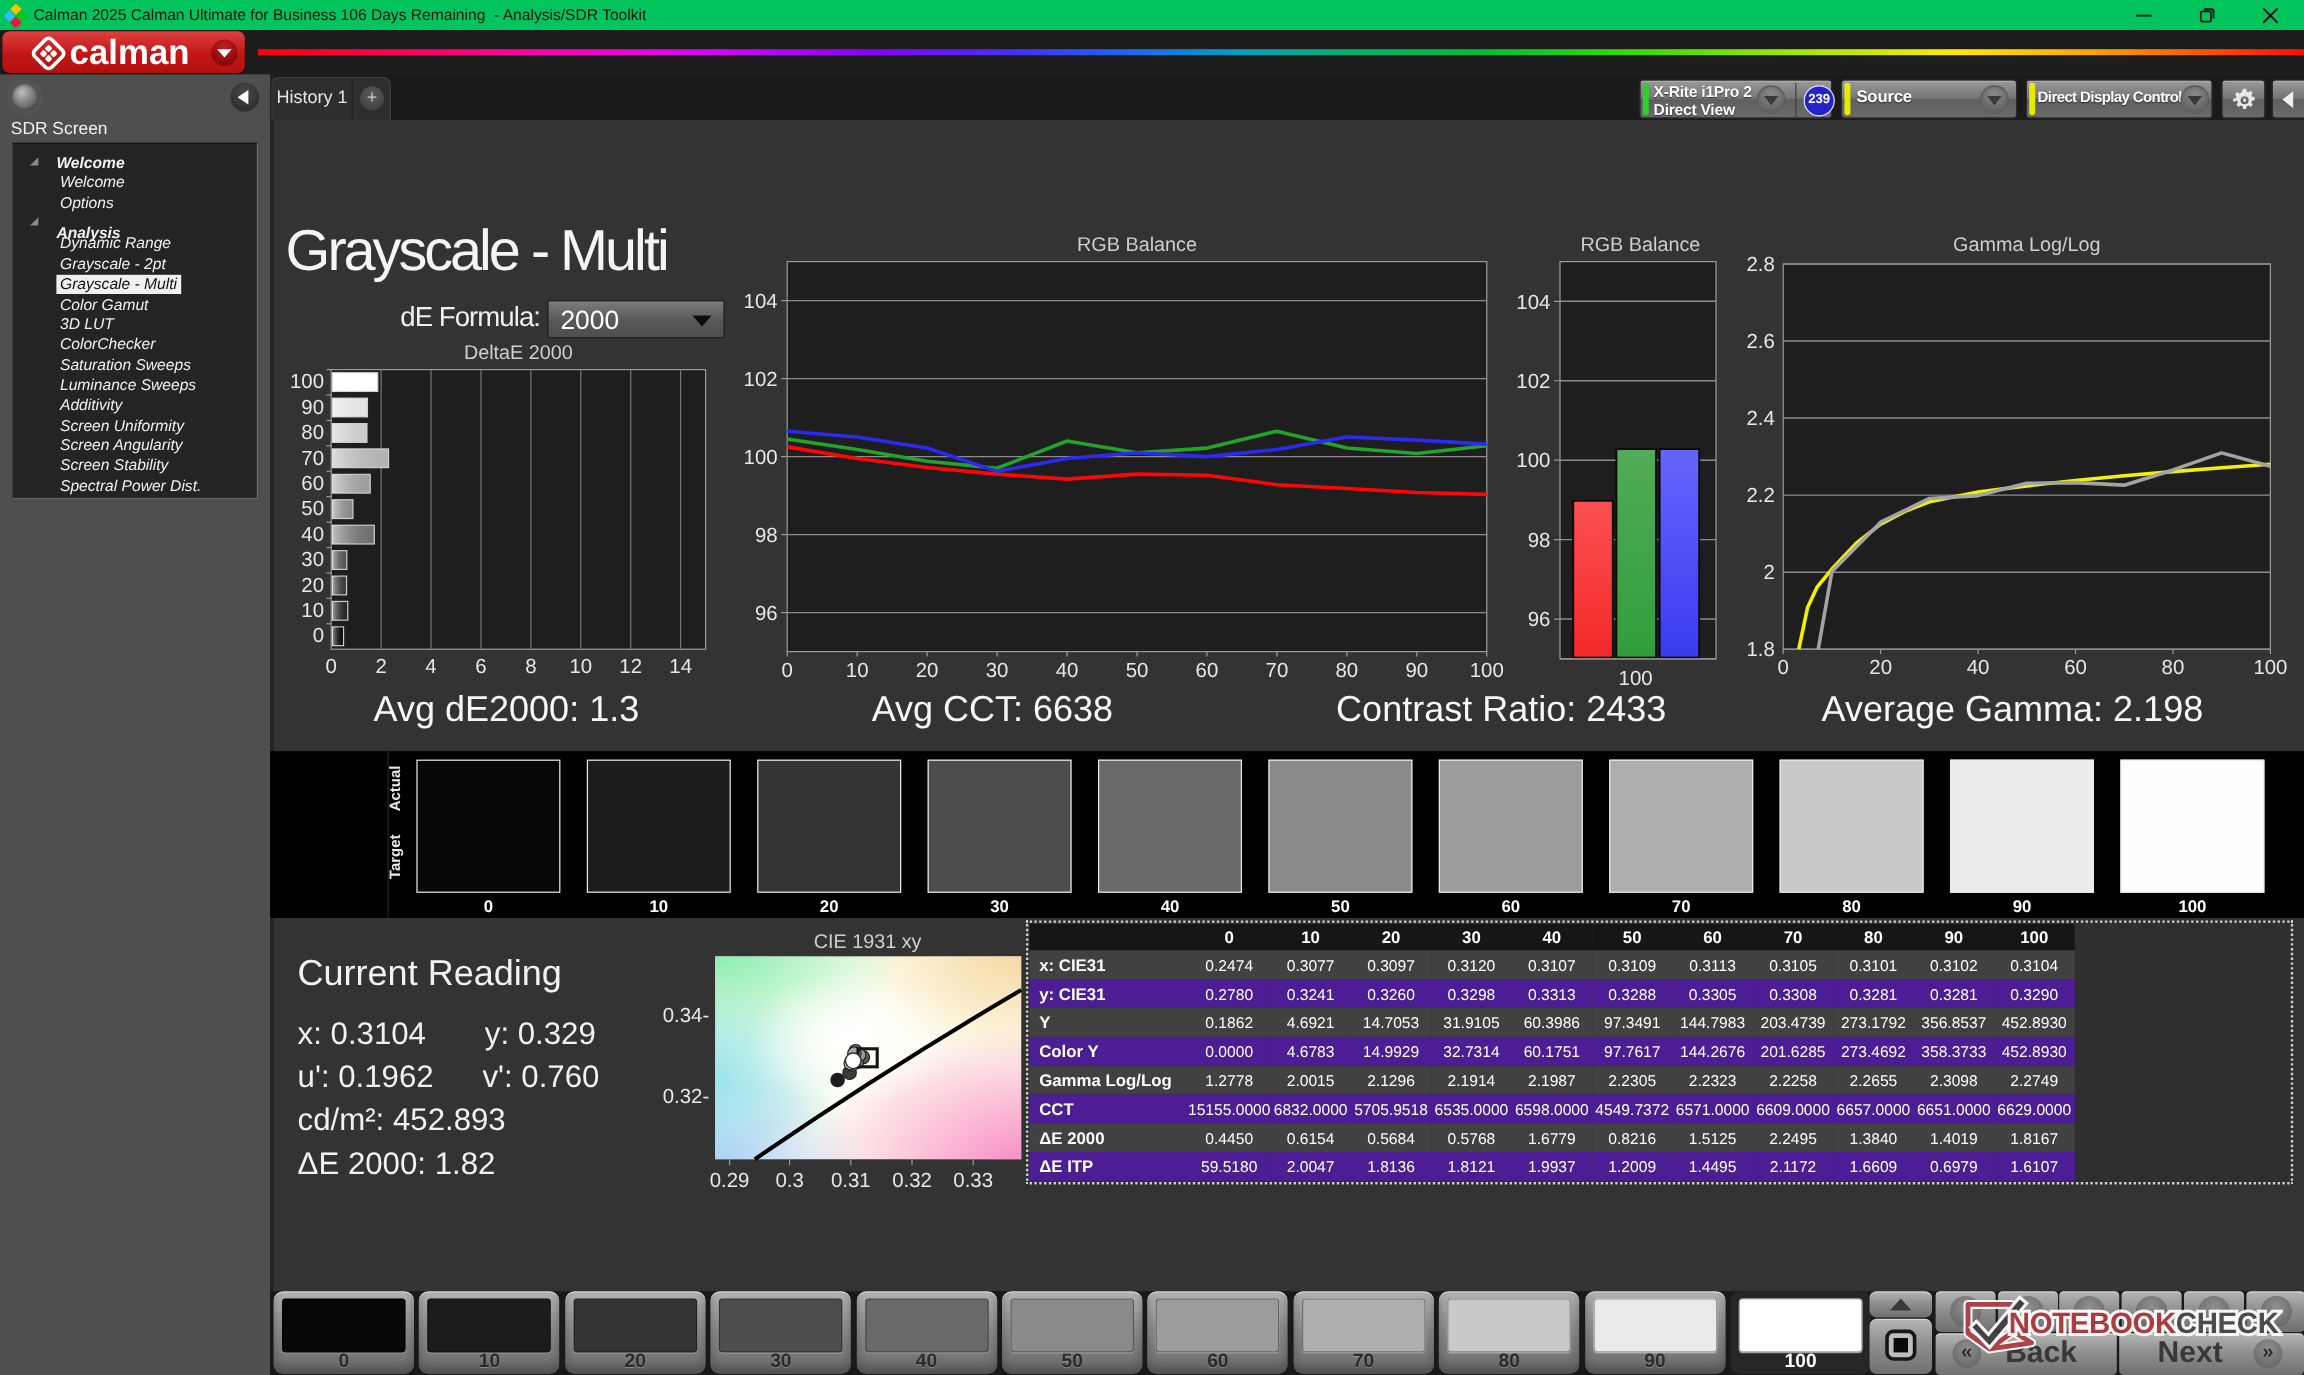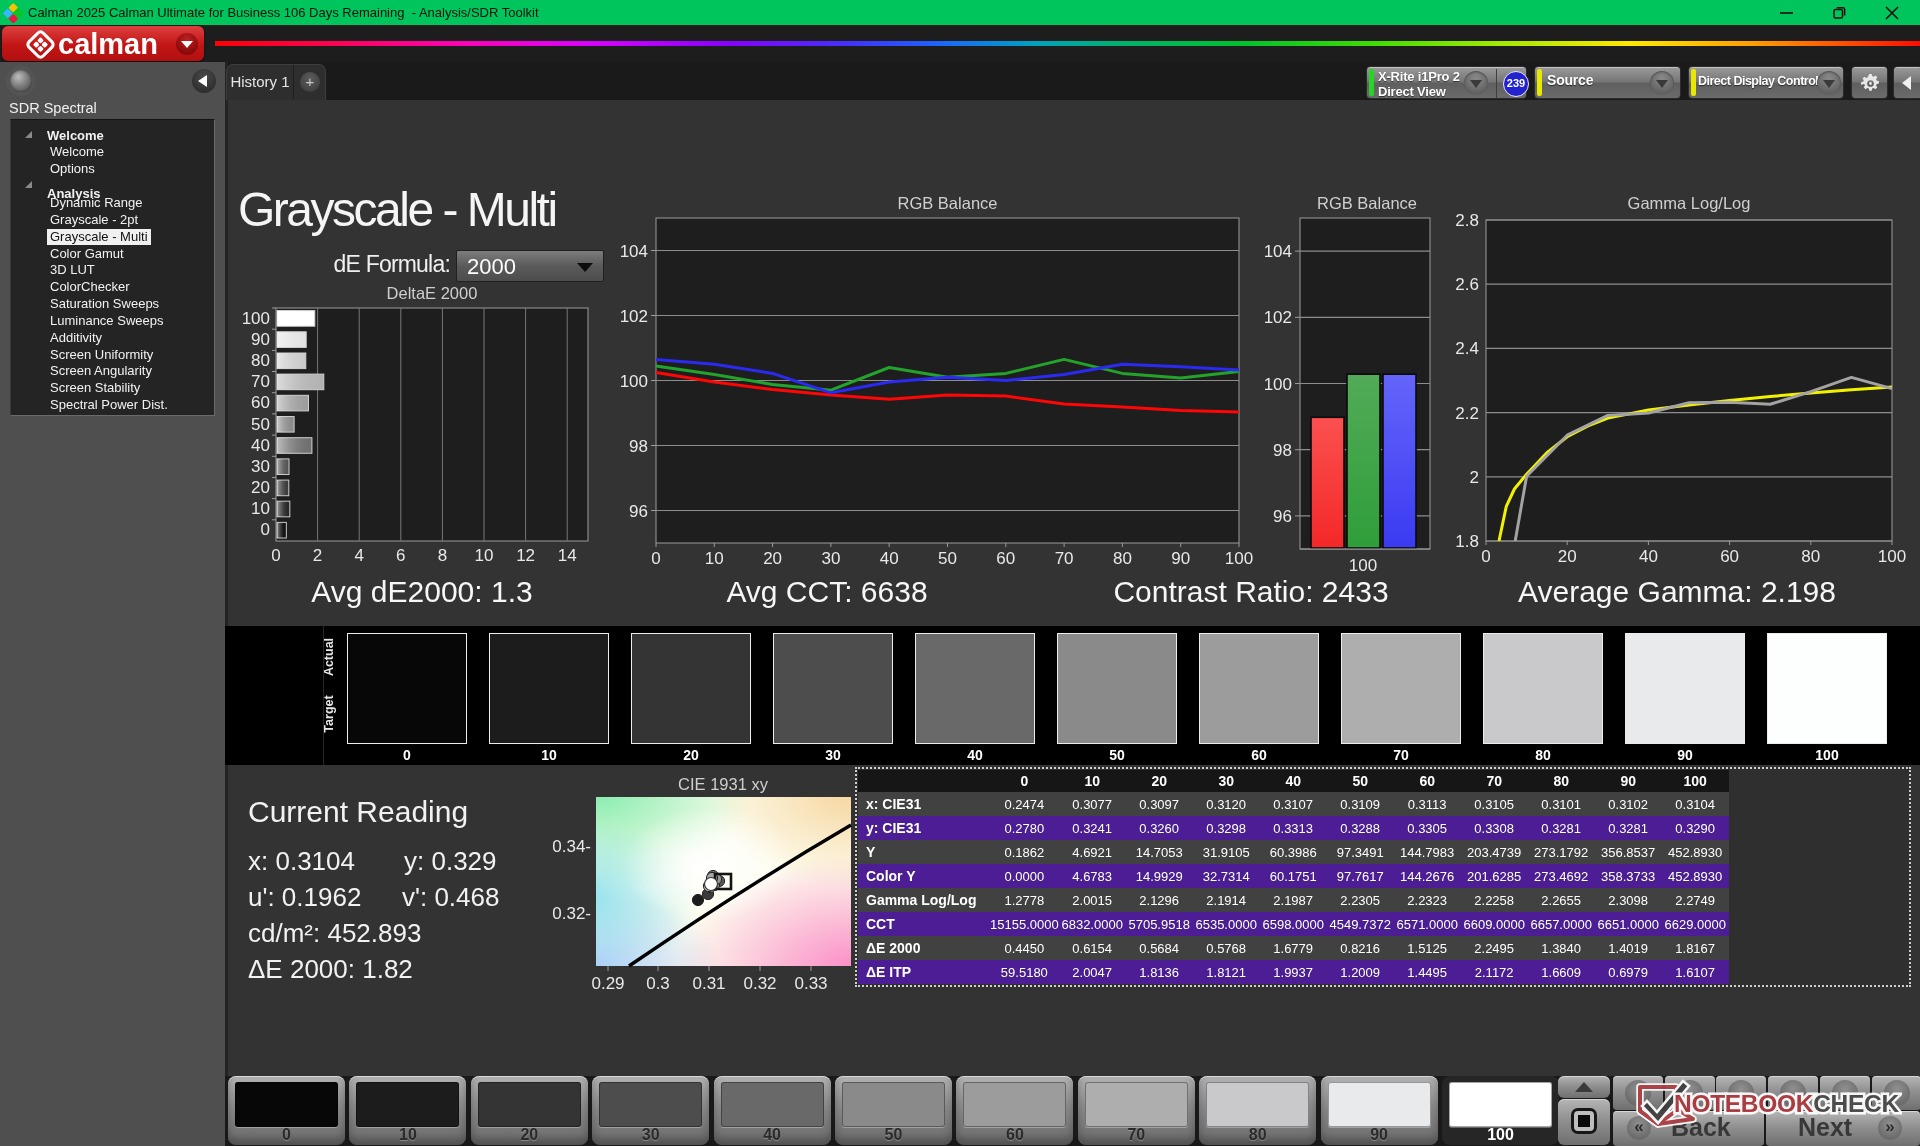--- a/index.html
+++ b/index.html
@@ -15,21 +15,21 @@
 #caldrop{position:absolute;left:174px;top:6.5px;width:22px;height:22px;border-radius:50%;background:radial-gradient(circle at 50% 30%,#c02020,#8a0a0a 70%);}
 #caldrop:after{content:"";position:absolute;left:5px;top:8px;border-left:6px solid transparent;border-right:6px solid transparent;border-top:7px solid #fff;}
 #rainbow{left:215px;top:16px;width:1705px;height:5px;background:linear-gradient(90deg,#ff0008 0%,#ff0055 7%,#ff00b0 14%,#d900ff 22%,#8800ff 30%,#4430ff 37%,#2060ff 42%,#00a0c0 48%,#00b070 53%,#00c030 60%,#40dc00 68%,#a0e800 75%,#ffe800 83%,#ffa000 90%,#ff4800 96%,#ff0c00 100%);}
 
 #sidebar{left:0;top:62px;width:225px;height:1084px;background:#4f4f4f;}
 #sidedark{left:225px;top:62px;width:3px;height:1084px;background:#232323;}
 #sphere{left:10px;top:70px;width:22px;height:22px;border-radius:50%;background:radial-gradient(circle at 38% 32%,#bdbdbd,#7e7e7e 45%,#585858 80%);box-shadow:inset 0 0 3px rgba(0,0,0,.5),0 0 0 4px rgba(90,90,90,.5);}
 #collapse{left:192px;top:69px;width:24px;height:24px;border-radius:50%;background:radial-gradient(circle at 50% 35%,#4a4a4a,#2e2e2e 75%);}
 #collapse:after{content:"";position:absolute;left:6px;top:5.5px;border-top:6.5px solid transparent;border-bottom:6.5px solid transparent;border-right:9px solid #fff;}
 #sdrlabel{left:9px;top:100px;font-size:14.5px;color:#f0f0f0;}
-#tree{left:10px;top:119px;width:205px;height:297px;background:#242424;border:1px solid #6a6a6a;border-top-color:#151515;border-left-color:#3a3a3a;}
+#tree{left:10px;top:119px;width:205px;height:297px;background:#242424;border:1px solid #6a6a6a;border-top-color:#151515;border-left-color:#3a3a3a;font-style:italic;}
 .titem{position:absolute;left:0;width:200px;height:16px;font-size:13px;color:#f2f2f2;white-space:nowrap;}
 .titem b{font-weight:bold;}
 .tri{position:absolute;width:0;height:0;border-top:7px solid transparent;border-right:7px solid #8a8a8a;}
 .tsel{position:absolute;background:#f0f0f0;color:#111;font-size:13px;height:16px;line-height:16px;padding:0 3px;}
 
 #tabbar{left:228px;top:62px;width:1692px;height:38px;background:#1a1a1a;}
 #tab1{left:226px;top:64px;width:100px;height:36px;background:#2e2e2e;border:1px solid #3d3d3d;border-bottom:none;border-radius:7px 7px 0 0;}
 #tab1 .lbl{position:absolute;left:0;top:0;width:66px;height:34px;line-height:34px;text-align:center;font-size:15px;color:#e6e6e6;}
 #tab1 .sep{position:absolute;left:66px;top:0;width:1px;height:34px;background:#1f1f1f;}
 #tabplus{position:absolute;left:73px;top:7px;width:20px;height:20px;border-radius:50%;background:radial-gradient(circle at 50% 35%,#5c5c5c,#414141 75%);color:#c8c8c8;font-size:15px;line-height:19px;text-align:center;}
@@ -110,21 +110,21 @@
         </svg>
         <span class="word">calman</span>
         <div id="caldrop" class="abs"></div>
       </div>
       <div id="rainbow" class="abs"></div>
     </div>
     <div id="sidebar" class="abs"></div>
     <div id="sidedark" class="abs"></div>
     <div id="sphere" class="abs"></div>
     <div id="collapse" class="abs"></div>
-    <div id="sdrlabel" class="abs">SDR Spectral</div>
+    <div id="sdrlabel" class="abs">SDR Screen</div>
     <div id="tree" class="abs">
       <div class="tri" style="left:14px;top:10.5px"></div>
       <div class="titem" style="left:36px;top:7.5px"><b>Welcome</b></div>
       <div class="titem" style="left:39px;top:24.4px">Welcome</div>
       <div class="titem" style="left:39px;top:41.2px">Options</div>
       <div class="tri" style="left:14px;top:61.1px"></div>
       <div class="titem" style="left:36px;top:66px"><b>Analysis</b></div>
       <div class="titem" style="left:39px;top:74.9px">Dynamic Range</div>
       <div class="titem" style="left:39px;top:91.8px">Grayscale - 2pt</div>
       <div class="tsel" style="left:36px;top:108.6px">Grayscale - Multi</div>
@@ -424,21 +424,21 @@
       <div class="sqlbl" style="left:1258px">80</div>
       <div class="sq" style="left:1400px;background:#e8eaeb"></div>
       <div class="sqlbl" style="left:1400px">90</div>
       <div class="sq" style="left:1542px;background:#fdfefe"></div>
       <div class="sqlbl" style="left:1542px">100</div>
     </div>
     <div class="cr" style="left:248px;top:795px;font-size:30px">Current Reading</div>
     <div class="cr" style="left:248px;top:846px;font-size:26px">x: 0.3104</div>
     <div class="cr" style="left:404px;top:846px;font-size:26px">y: 0.329</div>
     <div class="cr" style="left:248px;top:882px;font-size:26px">u': 0.1962</div>
-    <div class="cr" style="left:402px;top:882px;font-size:26px">v': 0.468</div>
+    <div class="cr" style="left:402px;top:882px;font-size:26px">v': 0.760</div>
     <div class="cr" style="left:248px;top:918px;font-size:26px">cd/m²: 452.893</div>
     <div class="cr" style="left:248px;top:954px;font-size:26px">ΔE 2000: 1.82</div>
     <svg class="abs" style="left:540px;top:778px" width="325" height="222" viewBox="0 0 325 222">
       <defs>
 <radialGradient id="cg1" cx="0" cy="-0.05" r="1.0">
           <stop offset="0" stop-color="#84ecac"></stop>
           <stop offset="62%" stop-color="#84ecac" stop-opacity="0"></stop>
         </radialGradient>
 <radialGradient id="cg2" cx="-0.05" cy="1.05" r="0.85">
           <stop offset="0" stop-color="#a4c6fa"></stop>

